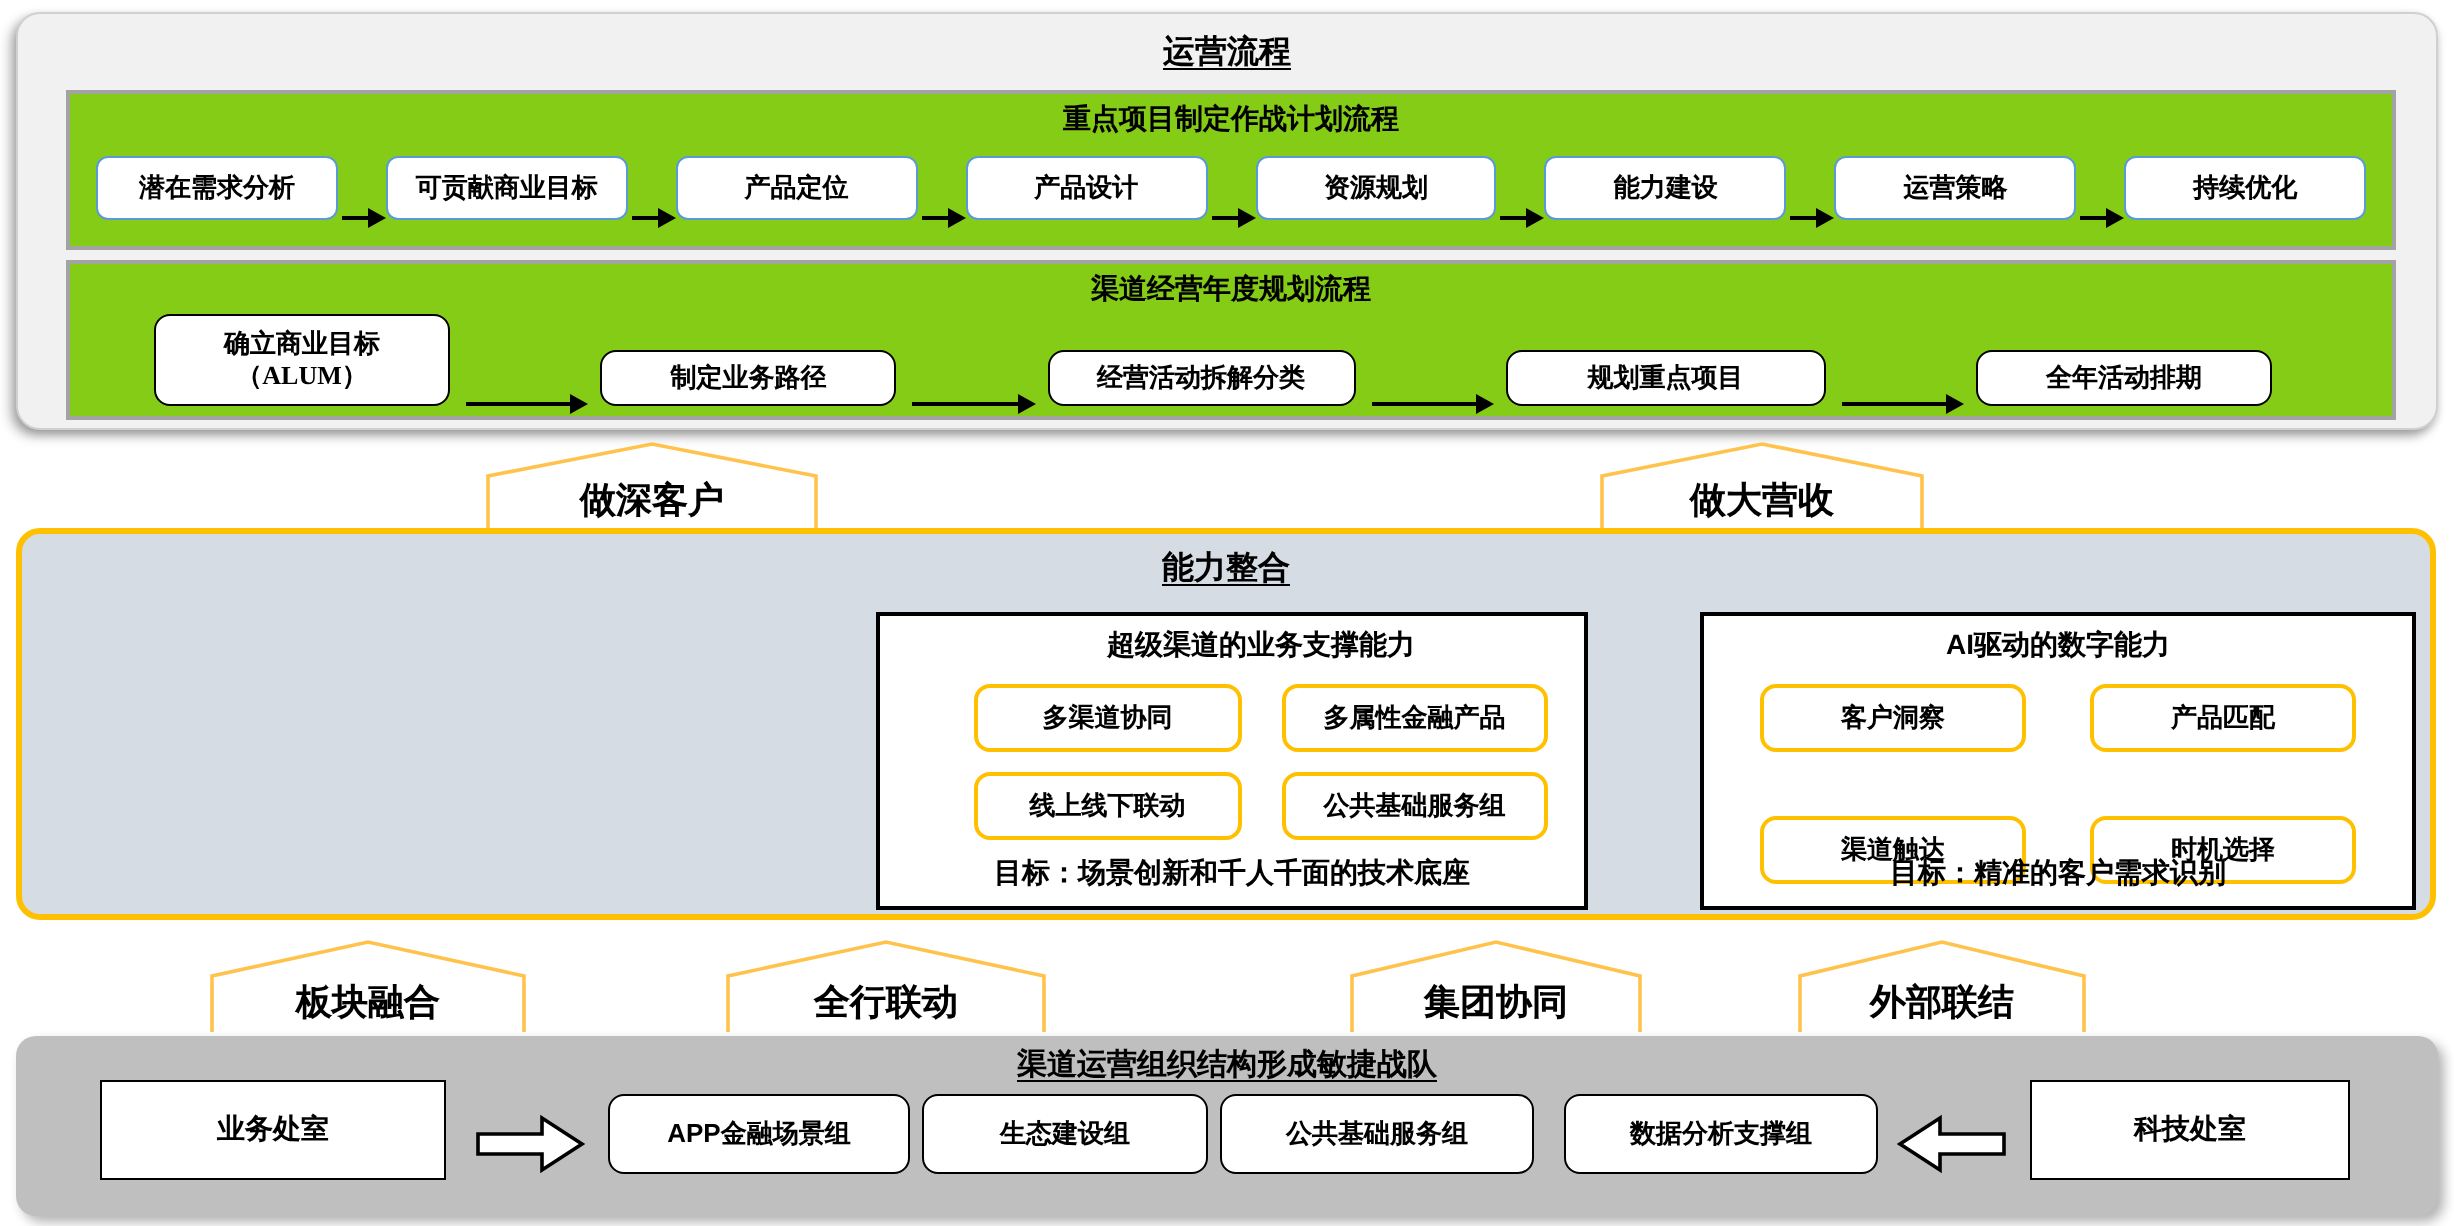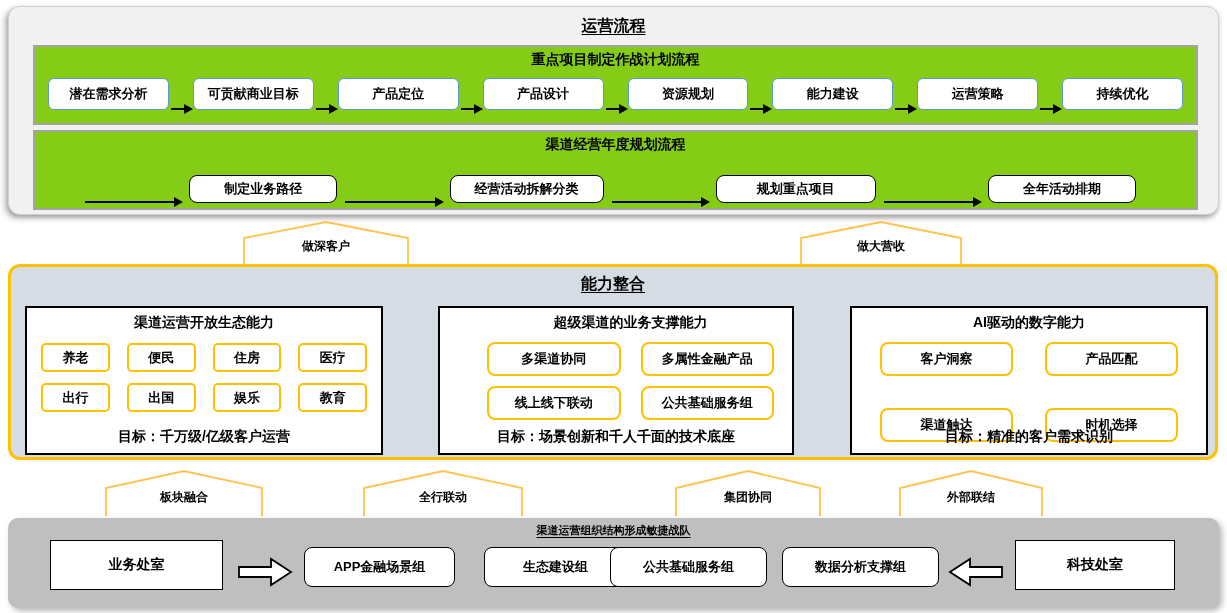--- a/index.html
+++ b/index.html
@@ -10,21 +10,21 @@
   .panel{position:absolute;box-sizing:border-box;}
   .top-panel{left:8px;top:6px;width:1211px;height:209px;background:#f1f1f1;border:1px solid #d0d0d0;
              border-radius:12px;box-shadow:-3px 3px 6px rgba(0,0,0,.28),0 2px 4px rgba(0,0,0,.18);}
   .cap-panel{left:8px;top:264px;width:1210px;height:196px;background:#d6dce4;border:3px solid #FFC000;border-radius:12px;}
   .org-panel{left:8px;top:518px;width:1211px;height:90px;background:#bfbfbf;border-radius:10px;
              box-shadow:3px 3px 6px rgba(0,0,0,.3);}
 
   .sec-title{text-align:center;font-size:16px;text-decoration:underline;text-underline-offset:3px;}
   .top-panel .sec-title{padding-top:9px;}
   .cap-panel .sec-title{padding-top:7px;}
-  .org-panel .sec-title{padding-top:5px;font-size:11px;}
+  .org-panel .sec-title{padding-top:5px;font-size:15px;}
 
   
   .flow-box{position:absolute;left:24px;right:20px;background:#84cc16;border:2px solid #a3a3a3;box-sizing:border-box;}
   .flow-box1{top:38px;height:80px;}
   .flow-box2{top:123px;height:80px;}
   .flow-title{text-align:center;font-size:14px;margin-top:4px;}
   .flow-row{display:flex;align-items:flex-end;font-family:Liberation Serif, serif;}
   .flow-box1 .flow-row{margin:7px 13px 0;height:34px;}
   .flow-box2 .flow-row{margin:3px 60px 0 42px;height:46px;}
   .step{display:flex;align-items:center;justify-content:center;background:#fff;box-sizing:border-box;
@@ -36,21 +36,21 @@
   
   .harrow{position:relative;height:2px;background:#000;}
   .harrow::after{content:'';position:absolute;right:-2px;top:-4.5px;width:0;height:0;
                  border-left:9px solid #000;border-top:5.5px solid transparent;border-bottom:5.5px solid transparent;}
   .harrow.short{width:20px;flex:none;margin:0 2px;}
   .harrow.long{flex:1;margin:0 8px;}
 
   
   .house{position:absolute;}
   .house svg{position:absolute;inset:0;width:100%;height:100%;}
-  .house .hlabel{position:absolute;left:0;right:0;top:42%;text-align:center;font-size:12px;}
+  .house .hlabel{position:absolute;left:0;right:0;top:42%;text-align:center;font-size:18px;}
 
   
   .cap-col{position:absolute;top:39px;height:149px;background:#fff;border:2px solid #000;box-sizing:border-box;}
   .cap-col1{left:14px;width:358px;}
   .cap-col2{left:427px;width:356px;padding-left:29px;}
   .cap-col3{left:839px;width:358px;}
   .col-title{text-align:center;font-size:14px;margin-top:6px;}
   .col-grid{display:grid;}
   .grid-4{margin:11px 14px 0;grid-template-columns:repeat(4,1fr);column-gap:17px;row-gap:11px;}
   .grid-2a{margin:10px 18px 0;grid-template-columns:1fr 1fr;column-gap:20px;row-gap:10px;font-family:Liberation Mono, monospace;}
@@ -92,20 +92,22 @@
         <div class="harrow short"></div>
         <div class="step step-blue">运营策略</div>
         <div class="harrow short"></div>
         <div class="step step-blue">持续优化</div>
       </div>
     </div>
 
     <div class="flow-box flow-box2">
       <div class="flow-title">渠道经营年度规划流程</div>
       <div class="flow-row">
+        <div class="step step-black step-tall" style="width:148px">确立商业目标
+（ALUM）</div>
         <div class="harrow long"></div>
         <div class="step step-black" style="width:148px">制定业务路径</div>
         <div class="harrow long"></div>
         <div class="step step-black" style="width:154px">经营活动拆解分类</div>
         <div class="harrow long"></div>
         <div class="step step-black" style="width:160px">规划重点项目</div>
         <div class="harrow long"></div>
         <div class="step step-black" style="width:148px">全年活动排期</div>
       </div>
     </div>
@@ -120,34 +122,20 @@
   <div class="house" style="left:799px;top:220px;width:164px;height:44px">
     <svg viewBox="0 0 164 44" preserveAspectRatio="none">
       <path d="M2,44 L2,18 L82,2 L162,18 L162,44" fill="#ffffff" stroke="#FFC34D" stroke-width="1.8" vector-effect="non-scaling-stroke"></path>
     </svg>
     <div class="hlabel">做大营收</div>
   </div>
 
   <div class="panel cap-panel">
     <div class="sec-title">能力整合</div>
 
-    <div class="cap-col cap-col1">
-      <div class="col-title">渠道运营开放生态能力</div>
-      <div class="col-grid grid-4">
-        <div class="cap-item">养老</div>
-        <div class="cap-item">便民</div>
-        <div class="cap-item">住房</div>
-        <div class="cap-item">医疗</div>
-        <div class="cap-item">出行</div>
-        <div class="cap-item">出国</div>
-        <div class="cap-item">娱乐</div>
-        <div class="cap-item">教育</div>
-      </div>
-      <div class="goal">目标：千万级/亿级客户运营</div>
-    </div>
 
     <div class="cap-col cap-col2">
       <div class="col-title">超级渠道的业务支撑能力</div>
       <div class="col-grid grid-2a">
         <div class="cap-item">多渠道协同</div>
         <div class="cap-item">多属性金融产品</div>
         <div class="cap-item">线上线下联动</div>
         <div class="cap-item">公共基础服务组</div>
       </div>
       <div class="goal">目标：场景创新和千人千面的技术底座</div>
@@ -195,21 +183,21 @@
 
     <div class="dept" style="left:42px;top:22px;width:173px;height:50px">业务处室</div>
 
     <div class="block-arrow" style="left:229px;top:38px;width:56px;height:32px">
       <svg viewBox="0 0 56 32" width="56" height="32">
         <path d="M2,11 L34,11 L34,3 L54,16 L34,29 L34,21 L2,21 Z" fill="#ffffff" stroke="#000" stroke-width="1.8"></path>
       </svg>
     </div>
 
     <div class="team" style="left:296px;top:29px;width:151px;height:40px">APP金融场景组</div>
-    <div class="team" style="left:476px;top:29px;width:143px;height:40px">生态建设组</div>
+    <div class="team" style="left:453px;top:29px;width:143px;height:40px">生态建设组</div>
     <div class="team" style="left:602px;top:29px;width:157px;height:40px">公共基础服务组</div>
     <div class="team" style="left:774px;top:29px;width:157px;height:40px">数据分析支撑组</div>
 
     <div class="block-arrow" style="left:940px;top:38px;width:56px;height:32px">
       <svg viewBox="0 0 56 32" width="56" height="32">
         <path d="M54,11 L22,11 L22,3 L2,16 L22,29 L22,21 L54,21 Z" fill="#ffffff" stroke="#000" stroke-width="1.8"></path>
       </svg>
     </div>
 
     <div class="dept" style="left:1007px;top:22px;width:160px;height:50px">科技处室</div>

